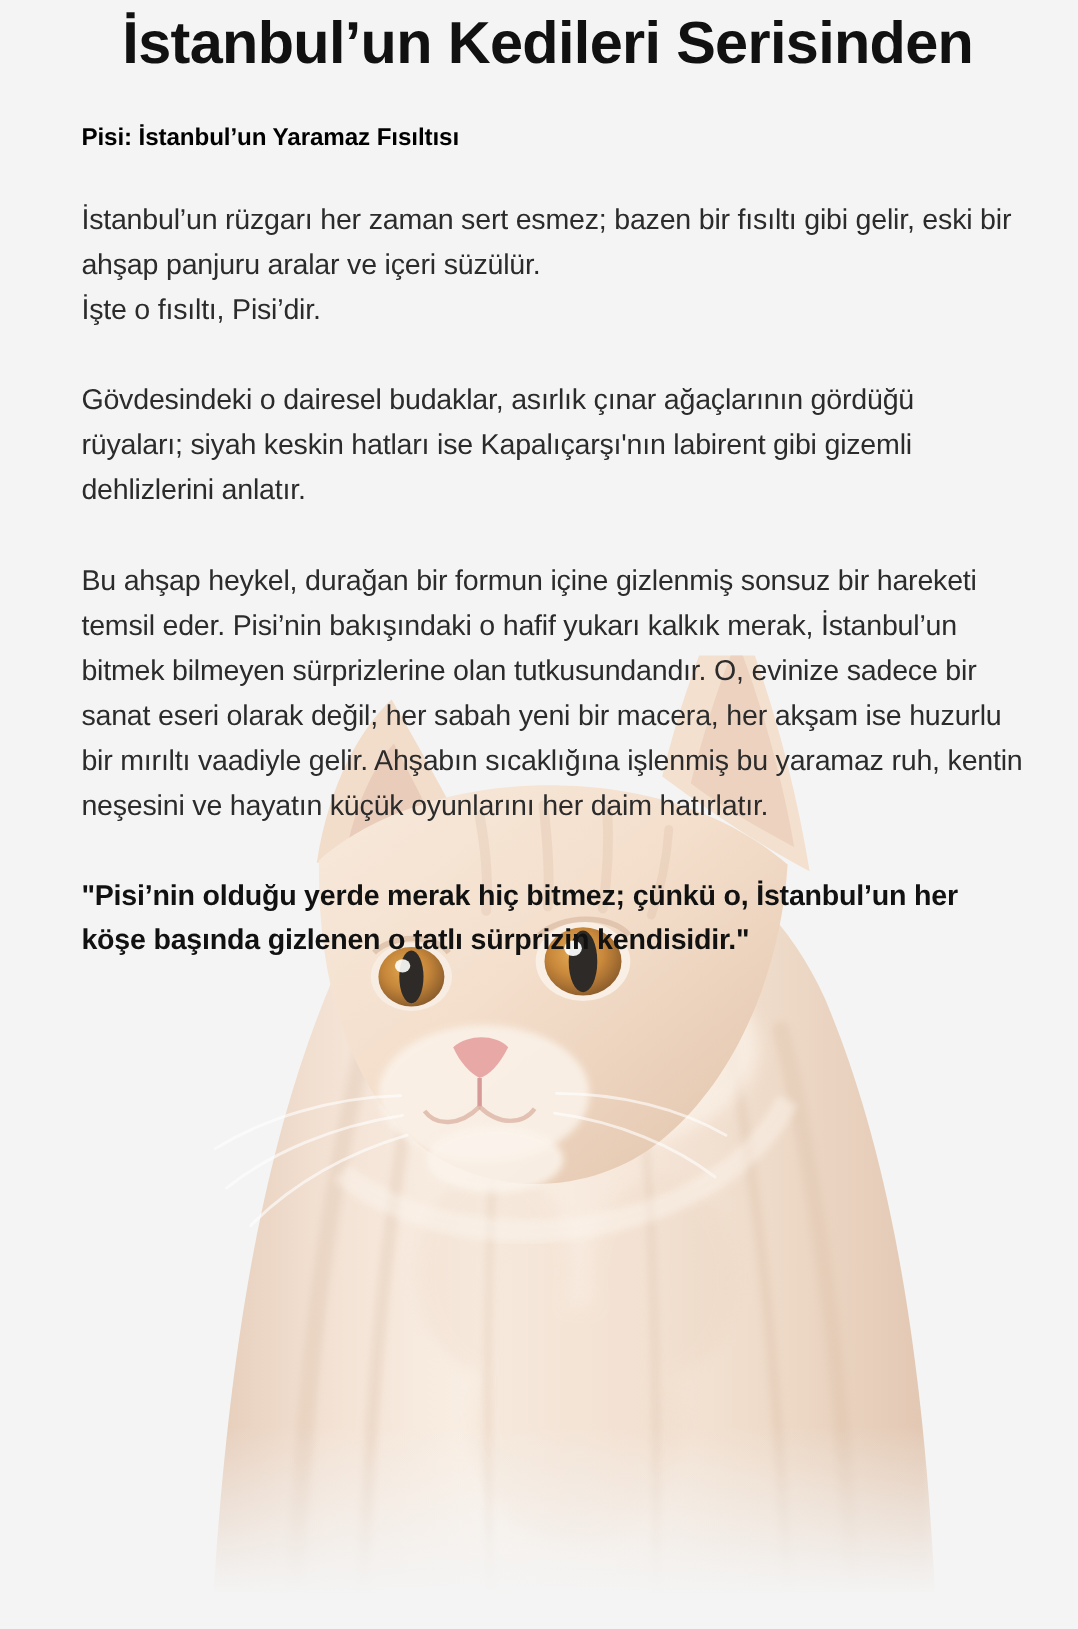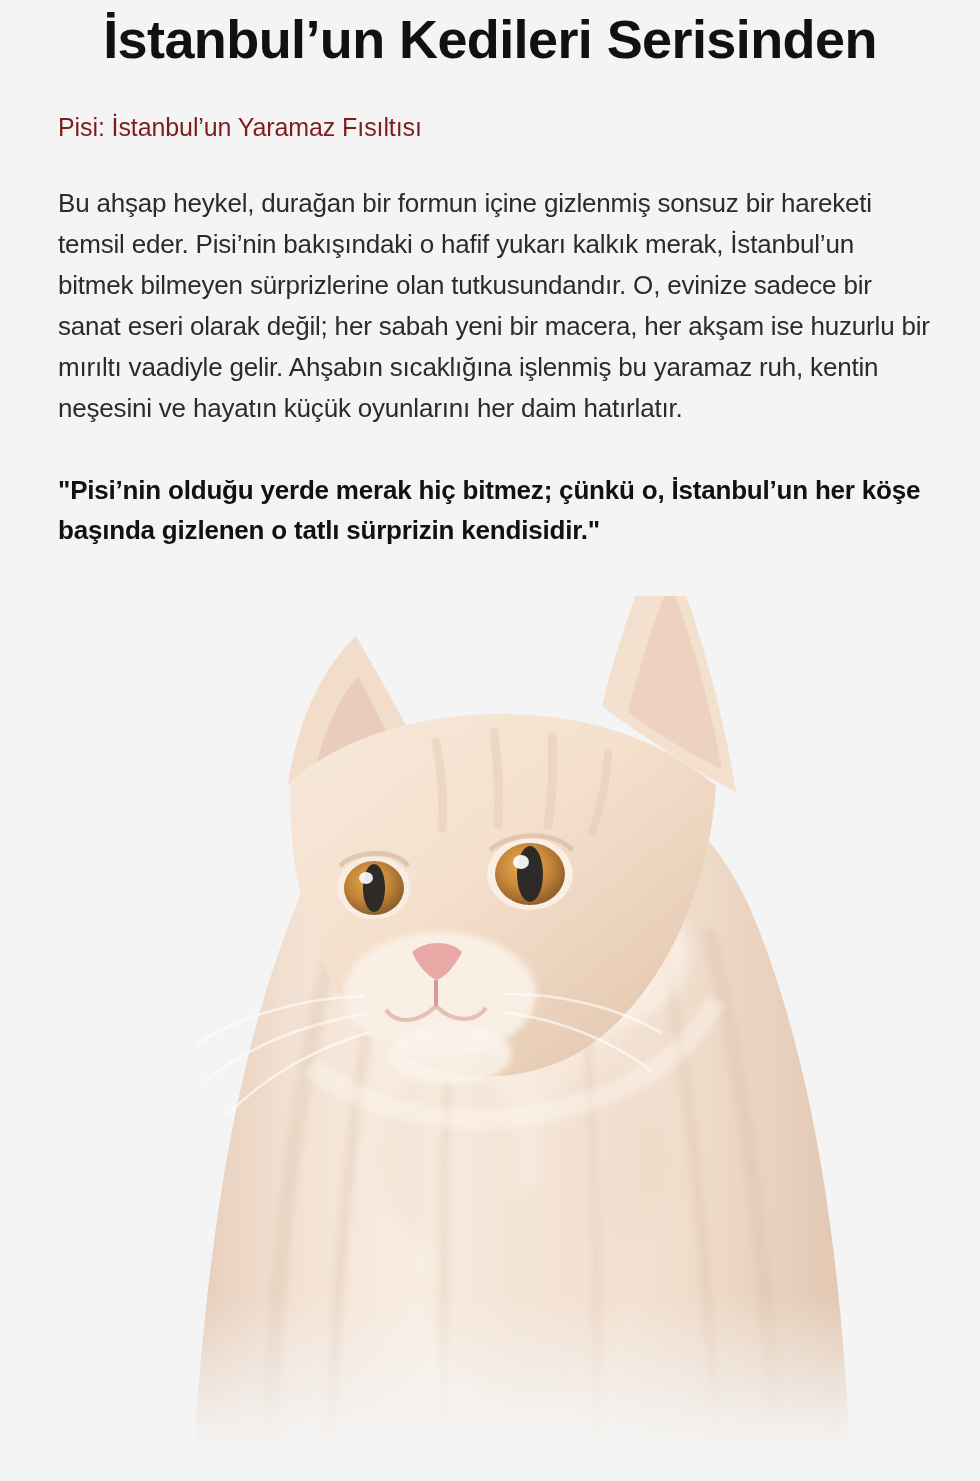--- a/index.html
+++ b/index.html
@@ -25,39 +25,40 @@
     z-index:0;
     pointer-events:none;
   }
   .cat-layer svg { display:block; width:100%; height:100%; }
 
   
   .content {
     position:relative;
     z-index:2;
     padding:0 50px;
+    margin-left:16px;
   }
 
   .doc-title {
     font-size:54px;
     font-weight:700;
     line-height:1.16;
     letter-spacing:-0.6px;
     color:#111111;
     text-align:center;
     padding:8px 30px 0 30px;
   }
 
   .subheading {
     margin-top:40px;
     padding-left:8px;
-    font-size:25px;
-    font-weight:400;
+    font-size:22px;
+    font-weight:700;
     letter-spacing:-0.1px;
-    color:#7f1d1d;
+    color:#000000;
     line-height:1.3;
   }
 
   .body-copy { padding-left:8px; margin-top:40px; }
 
   .para {
     font-size:26px;
     line-height:41px;
     color:#2b2b2b;
     letter-spacing:-0.2px;
@@ -192,18 +193,21 @@
     </svg>
   </div>
 
   <div class="content">
 
     <h1 class="doc-title">İstanbul’un Kedileri Serisinden</h1>
 
     <h2 class="subheading">Pisi: İstanbul’un Yaramaz Fısıltısı</h2>
 
     <div class="body-copy">
+      <p class="para">İstanbul’un rüzgarı her zaman sert esmez; bazen bir fısıltı gibi gelir, eski bir ahşap panjuru aralar ve içeri süzülür.
+İşte o fısıltı, Pisi’dir.</p>
+      <p class="para">Gövdesindeki o dairesel budaklar, asırlık çınar ağaçlarının gördüğü rüyaları; siyah keskin hatları ise Kapalıçarşı'nın labirent gibi gizemli dehlizlerini anlatır.</p>
       <p class="para">Bu ahşap heykel, durağan bir formun içine gizlenmiş sonsuz bir hareketi temsil eder. Pisi’nin bakışındaki o hafif yukarı kalkık merak, İstanbul’un bitmek bilmeyen sürprizlerine olan tutkusundandır. O, evinize sadece bir sanat eseri olarak değil; her sabah yeni bir macera, her akşam ise huzurlu bir mırıltı vaadiyle gelir. Ahşabın sıcaklığına işlenmiş bu yaramaz ruh, kentin neşesini ve hayatın küçük oyunlarını her daim hatırlatır.</p>
       <p class="para quote">"Pisi’nin olduğu yerde merak hiç bitmez; çünkü o, İstanbul’un her köşe başında gizlenen o tatlı sürprizin kendisidir."</p>
     </div>
 
   </div>
 </div>
 
 </body></html>

